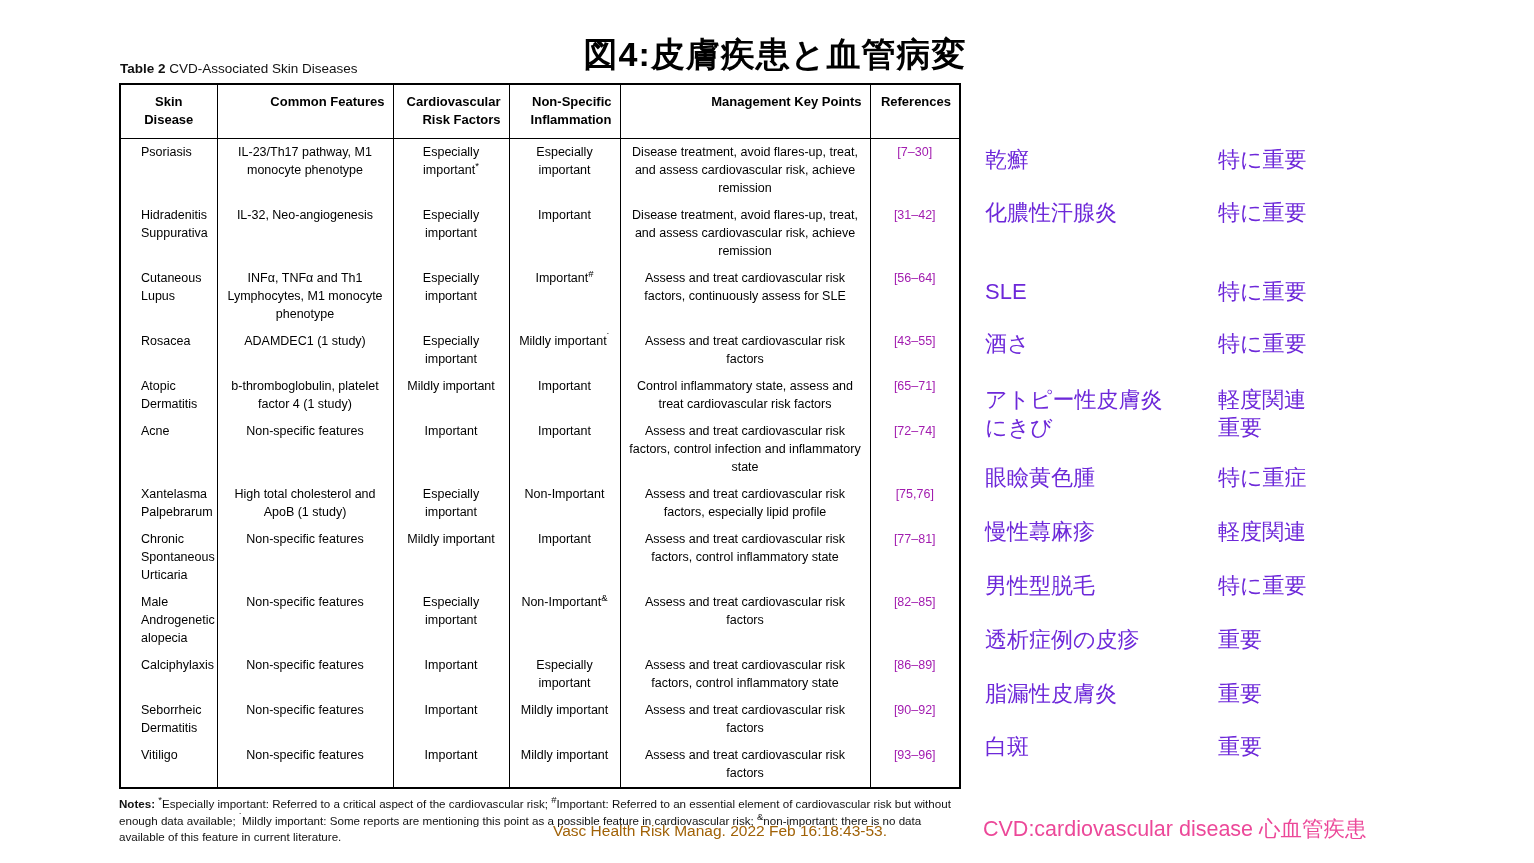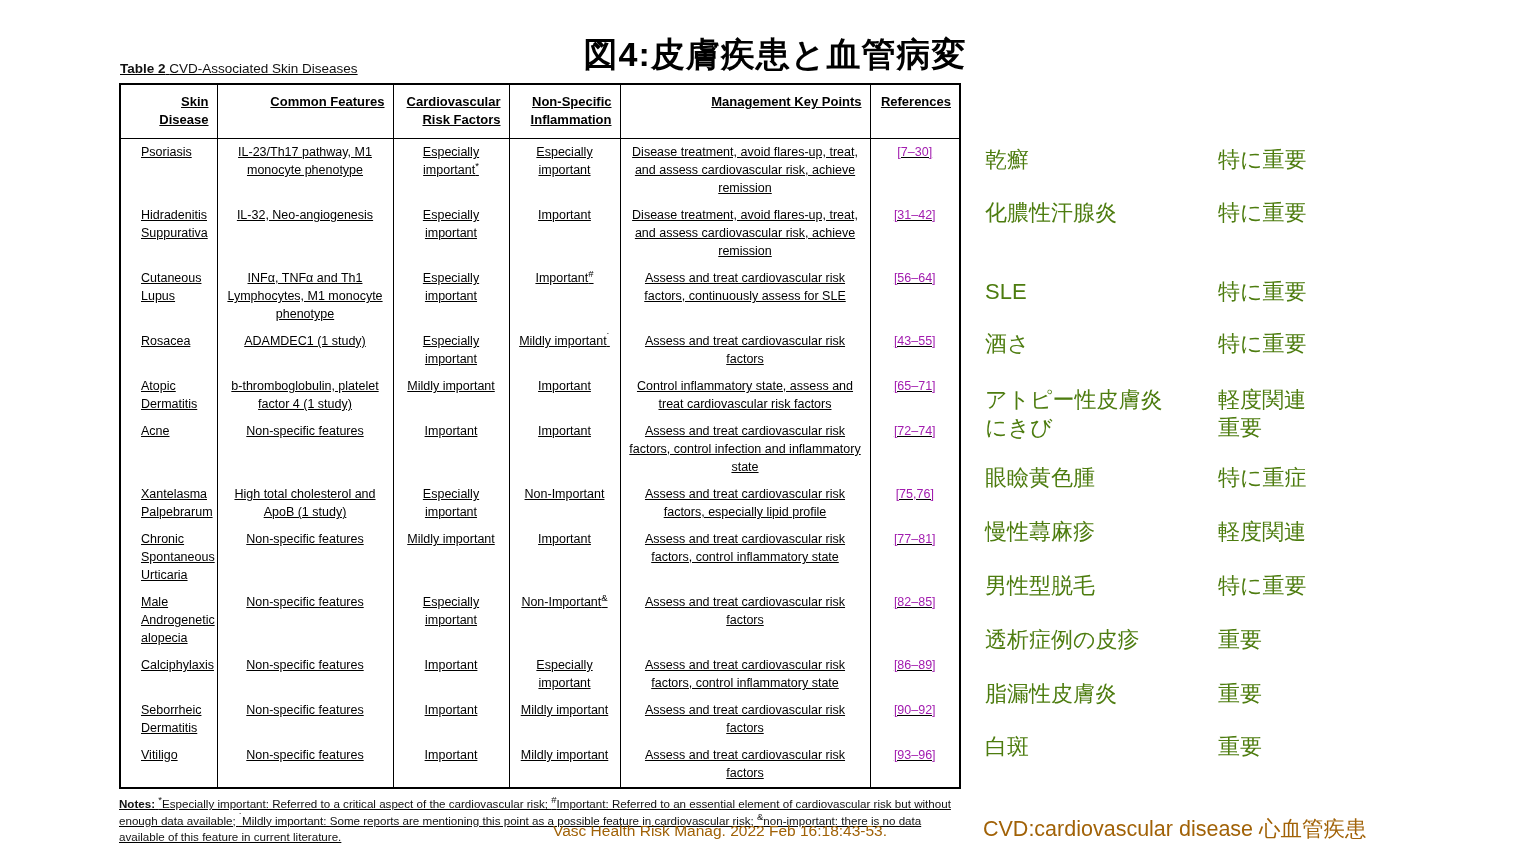--- a/index.html
+++ b/index.html
@@ -10,58 +10,58 @@
     position: relative;
     overflow: hidden;
     font-family: "Liberation Sans", "DejaVu Sans", sans-serif;
     color: #000;
   }
   .fig-title {
     position: absolute; top: 24px; left: 50%; transform: translateX(-50%);
     font-size: 34px; font-weight: 700; margin: 8px; white-space: nowrap;
     letter-spacing: 1px; color: #000;
   }
-  .table-block { position: absolute; left: 119px; top: 61px; width: 982px; text-decoration: underline; }
+  .table-block { position: absolute; left: 119px; top: 61px; width: 982px; }
   .caption { margin: 0 0 7px 1px; font-size: 13.5px; color: #111; }
   .caption b { font-weight: 700; }
   table.cvd {
     border-collapse: collapse; table-layout: fixed; width: 840px;
     border: 2px solid #000;
   }
   table.cvd th, table.cvd td { border-left: 1px solid #000; }
   table.cvd th:first-child, table.cvd td:first-child { border-left: none; }
   table.cvd thead th {
     border-bottom: 1px solid #000;
     font-size: 13px; font-weight: 700; line-height: 18px;
     padding: 8px 8px 9px; vertical-align: top; text-align: right;
   }
-  table.cvd thead th.h-left { text-align: right; }
+  table.cvd thead th.h-left { text-align: center; }
   table.cvd tbody td {
     font-size: 12.5px; line-height: 18px;
     padding: 4px 6px 5px; vertical-align: top; text-align: center;
   }
   table.cvd tbody td.c-disease { text-align: left; padding-left: 20px; }
   table.cvd tbody td.c-ref { color: #a21caf; }
   sup.marker { font-size: 9.5px; line-height: 0; vertical-align: super; }
   .notes {
     width: 840px; margin: 7px 0 12px; font-size: 11.6px; line-height: 16.5px; color: #111;
   }
   .notes b { font-weight: 700; }
   .ann {
     position: absolute; left: 985px; display: flex;
-    font-size: 22px; line-height: 28px; color: #4d7c0f; white-space: nowrap;
+    font-size: 22px; line-height: 28px; color: #6d28d9; white-space: nowrap;
   }
   .ann-label { width: 233px; }
   .citation {
     position: absolute; left: 553px; top: 822px;
     font-size: 15.5px; color: #a16207; white-space: nowrap;
   }
   .cvd-note {
     position: absolute; left: 983px; top: 814px;
-    font-size: 21.5px; color: #a16207; white-space: nowrap;
+    font-size: 21.5px; color: #ec4899; white-space: nowrap;
   }
 </style>
 </head>
 <body>
 
 <h1 class="fig-title">図4:皮膚疾患と血管病変</h1>
 
 <div class="table-block">
   <p class="caption"><b>Table 2</b> <span>CVD-Associated Skin Diseases</span></p>
 

